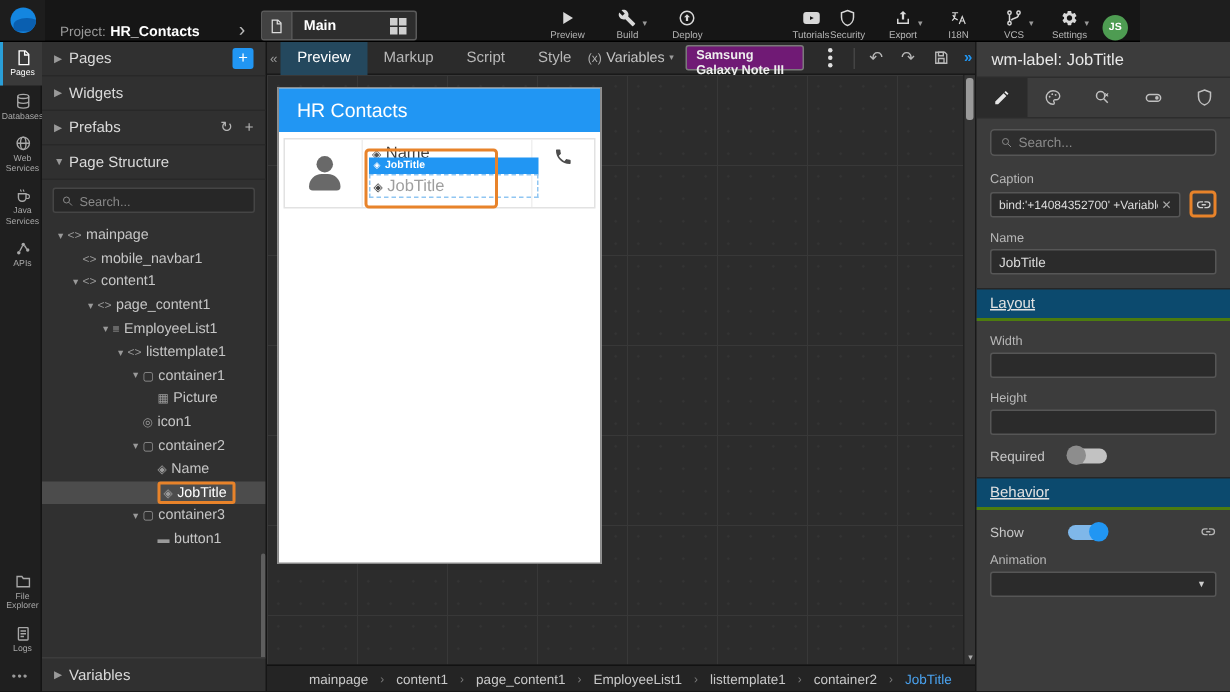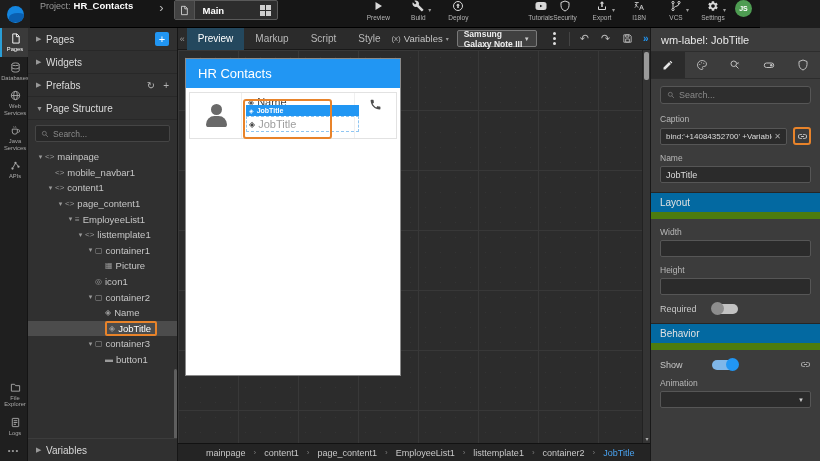--- a/index.html
+++ b/index.html
@@ -3,21 +3,21 @@
 <meta charset="utf-8">
 <style>
   html,body{margin:0;padding:0;background:#111;}
   *{box-sizing:border-box;font-family:"Liberation Sans","DejaVu Sans",sans-serif;}
   .app{position:relative;width:820px;height:461px;overflow:hidden;background:#1e1e1e;color:#ccc;font-size:10px;}
   svg{display:block;}
   .ico{display:inline-flex;align-items:center;justify-content:center;color:inherit;}
   .ico svg{width:100%;height:100%;}
 
   
-  .topbar{position:absolute;left:0;top:0;width:760px;height:28px;background:#161616;display:flex;align-items:flex-start;border-bottom:1px solid #000;}
+  .topbar{position:absolute;left:0;top:0;width:760px;height:28px;background:#161616;display:flex;align-items:flex-end;border-bottom:1px solid #000;}
   .logo-box{width:30px;height:28px;background:#1d1d1d;display:flex;align-items:center;justify-content:center;flex:0 0 auto;}
   .logo{width:17px;height:17px;border-radius:50%;background:#1486e0;position:relative;overflow:hidden;}
   .logo:after{content:"";position:absolute;left:2px;top:7px;width:18px;height:9px;background:#0a5fb0;border-radius:50% 50% 0 0;}
   .proj{margin-left:10px;color:#9a9a9a;font-size:9px;}
   .proj b{color:#fff;font-size:9.5px;margin-left:3px;}
   .top-chevron{color:#bbb;font-size:13px;margin:0 10px 0 26px;}
   .main-tab{height:20px;display:flex;align-items:center;background:#2d2d2d;border:1px solid #5a5a5a;border-radius:2px;overflow:hidden;width:120px;}
   .main-tab .doc{width:20px;height:100%;background:#424242;display:flex;align-items:center;justify-content:center;border-right:1px solid #555;color:#ddd;}
   .main-tab .doc .ico{width:10px;height:11px;}
   .main-tab .lbl{flex:1;color:#fff;font-weight:bold;font-size:9.5px;padding-left:8px;}
@@ -62,21 +62,21 @@
   
   .canvas{position:absolute;left:178px;top:28px;width:472px;height:433px;background:#262626;}
   .ctoolbar{position:absolute;left:0;top:0;right:0;height:22px;background:#2b2b2b;border-bottom:1px solid #191919;display:flex;align-items:center;}
   .collapse-l{width:14px;color:#9a9a9a;font-size:9px;text-align:center;cursor:pointer;}
   .ctab{height:22px;display:flex;align-items:center;padding:0 11px;font-size:10px;color:#b8b8b8;cursor:pointer;}
   .ctab.active{background:#24485e;color:#fff;}
   .ct-spacer{flex:1;}
   .varmenu{display:flex;align-items:center;gap:3px;color:#c5c5c5;font-size:9.5px;cursor:pointer;margin-right:8px;}
   .varmenu .vx{font-size:8px;color:#b0b0b0;}
   .varmenu .dn{font-size:6px;color:#9a9a9a;}
-  .devsel{height:17px;border:1px solid #7a7a7a;background:#404040;border-radius:2px;display:flex;align-items:center;gap:1px;padding:0 6px;color:#eee;font-size:8.5px;font-weight:bold;cursor:pointer;margin-right:7px;}
+  .devsel{height:17px;border:1px solid #7a7a7a;background:#701a75;border-radius:2px;display:flex;align-items:center;gap:1px;padding:0 6px;color:#eee;font-size:8.5px;font-weight:bold;cursor:pointer;margin-right:7px;flex-direction:column;}
   .devsel .dn{font-size:6px;color:#ccc;}
   .kebab{width:12px;display:flex;flex-direction:column;align-items:center;gap:2px;margin:0 7px;cursor:pointer;}
   .kebab i{width:3px;height:3px;border-radius:50%;background:#e0e0e0;}
   .ct-div{width:1px;height:14px;background:#444;margin:0 4px;}
   .ct-btn{color:#b8b8b8;font-size:11px;margin:0 6px;cursor:pointer;display:flex;align-items:center;}
   .ct-btn .ico{width:11px;height:11px;}
   .collapse-r{margin-left:2px;width:14px;color:#2196f3;font-size:10px;font-weight:bold;text-align:center;cursor:pointer;}
   .cbody{position:absolute;left:0;top:22px;right:0;bottom:18px;background-color:#2c2c2c;
     background-image:linear-gradient(#383838 1px,transparent 1px),linear-gradient(90deg,#383838 1px,transparent 1px),radial-gradient(circle,#353535 .7px,transparent .9px);
     background-size:60px 60px,60px 60px,15px 15px;overflow:hidden;}
@@ -121,21 +121,21 @@
   .isearch .ico{width:8px;height:8px;color:#8a8a8a;}
   .isearch .ph{color:#8a8a8a;font-size:9px;}
   .iform{flex:1;overflow:hidden;}
   .flabel{font-size:8.5px;color:#b8b8b8;margin:8px 9px 3px;}
   .frow{margin:0 9px;display:flex;align-items:center;gap:6px;}
   .finput{height:17px;background:#2b2b2b;border:1px solid #565656;border-radius:2px;display:flex;align-items:center;padding:0 5px;color:#dcdcdc;font-size:9px;flex:1;min-width:0;}
   .finput .val{flex:1;overflow:hidden;white-space:nowrap;font-size:8px;}
   .finput .clr{color:#aaa;font-size:8px;margin-left:2px;cursor:pointer;}
   .bind-btn{width:18px;height:18px;border:2px solid #e8832a;border-radius:3px;display:flex;align-items:center;justify-content:center;color:#cfcfcf;cursor:pointer;flex:0 0 auto;}
   .bind-btn .ico{width:11px;height:11px;}
-  .isec{margin-top:9px;background:#0369a1;border-top:1px solid #262626;border-bottom:7px solid #4d7c0f;padding:4px 9px;color:#e2e2e2;font-size:10px;}
+  .isec{margin-top:9px;background:#0c4a6e;border-top:1px solid #262626;border-bottom:2px solid #4d7c0f;padding:4px 9px;color:#e2e2e2;font-size:10px;text-decoration:underline;}
   .tgl-row{margin:9px 9px 0;display:flex;align-items:center;}
   .tgl-row .tl{width:52px;font-size:9px;color:#c8c8c8;}
   .toggle{position:relative;width:26px;height:10px;border-radius:5px;cursor:pointer;}
   .toggle.off{background:#c2c2c2;}
   .toggle.off .knob{position:absolute;left:-1px;top:-2px;width:13px;height:13px;border-radius:50%;background:#8d8d8d;}
   .toggle.on{background:#7fb7e9;}
   .toggle.on .knob{position:absolute;right:-1px;top:-2px;width:13px;height:13px;border-radius:50%;background:#2196f3;}
   .tgl-row .link-plain{margin-left:auto;width:11px;height:11px;color:#b5b5b5;cursor:pointer;}
   .fselect{margin:3px 9px 0;height:17px;background:#2b2b2b;border:1px solid #565656;border-radius:2px;display:flex;align-items:center;justify-content:flex-end;padding:0 6px;color:#ccc;font-size:6px;cursor:pointer;}
 </style>

